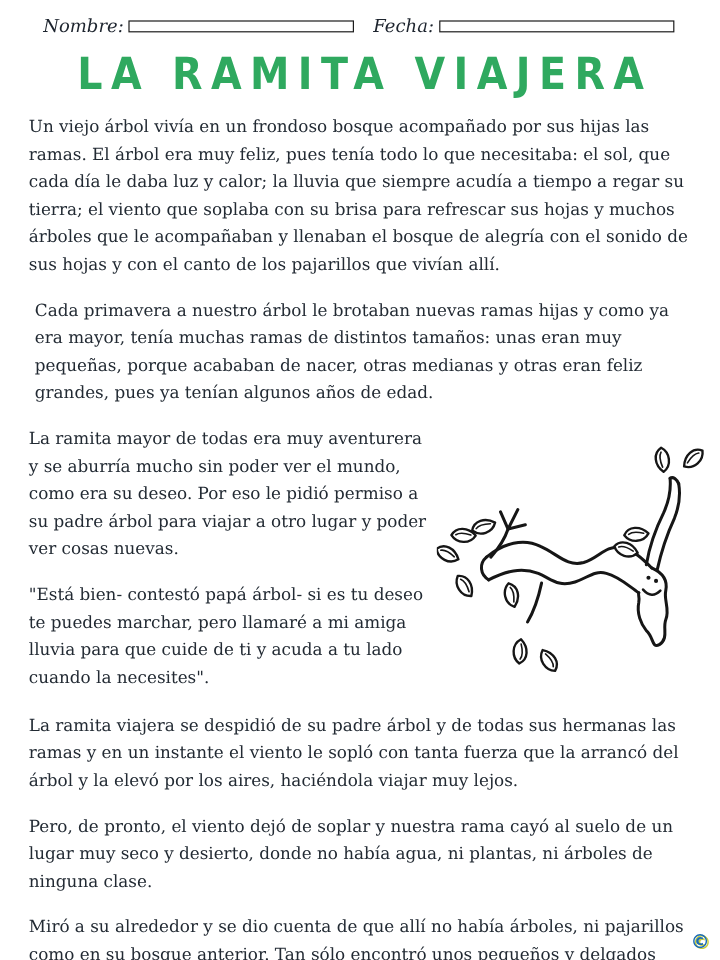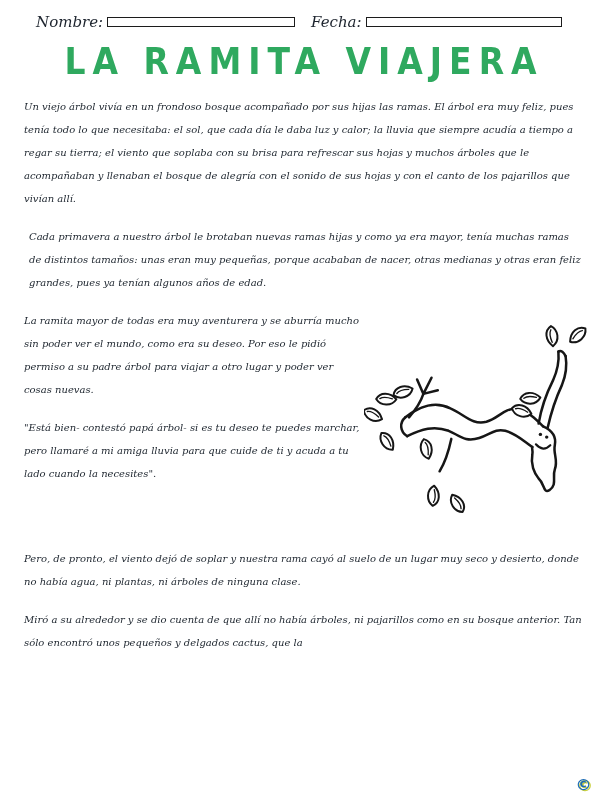--- a/index.html
+++ b/index.html
@@ -34,27 +34,26 @@
     font-family:"DejaVu Sans", sans-serif;
     font-size:33px;
     font-weight:600;
     letter-spacing:7px;
     color:#2fa95f;
     transform:scaleY(1.12);
   }
   
   .story{margin-top:14px;}
   .para{
-    font-style:italic;
-    font-size:10px;
+    font-size:14px;
     line-height:23px;
     margin:0 0 15px 0;
   }
   .indent-sm{padding-left:5px;}
-  .wrap-section{display:flex;align-items:flex-start;margin-bottom:2px;}
+  .wrap-section{display:flex;align-items:flex-end;margin-bottom:2px;}
   .wrap-text{width:340px;flex:0 0 340px;}
   .illustration{
     flex:1;display:flex;justify-content:center;align-items:flex-start;
     padding-top:4px;
   }
   
   .watermark{
     position:absolute;right:8px;bottom:6px;
     font-family:"DejaVu Sans", sans-serif;
     font-weight:bold;font-size:15px;
@@ -127,20 +126,21 @@
           <use href="#lf" transform="translate(78 188) rotate(115)"></use>
           <use href="#lf" transform="translate(98 198) rotate(80)"></use>
 
           <circle cx="196" cy="131" r="1.9" fill="#161616" stroke="none"></circle>
           <circle cx="203" cy="134" r="1.9" fill="#161616" stroke="none"></circle>
           <path d="M191 142 Q199 151 207 143" stroke-width="2.4"></path>
         </svg>
       </div>
     </div>
 
+    <p class="para">La ramita viajera se despidió de su padre árbol y de todas sus hermanas las ramas y en un instante el viento le sopló con tanta fuerza que la arrancó del árbol y la elevó por los aires, haciéndola viajar muy lejos.</p>
 
     <p class="para">Pero, de pronto, el viento dejó de soplar y nuestra rama cayó al suelo de un lugar muy seco y desierto, donde no había agua, ni plantas, ni árboles de ninguna clase.</p>
 
     <p class="para" style="margin-bottom:8px;">Miró a su alrededor y se dio cuenta de que allí no había árboles, ni pajarillos como en su bosque anterior. Tan sólo encontró unos pequeños y delgados cactus, que la</p>
 
   </div>
 
   <div class="watermark">
     <span class="cc">©</span>
   </div>

